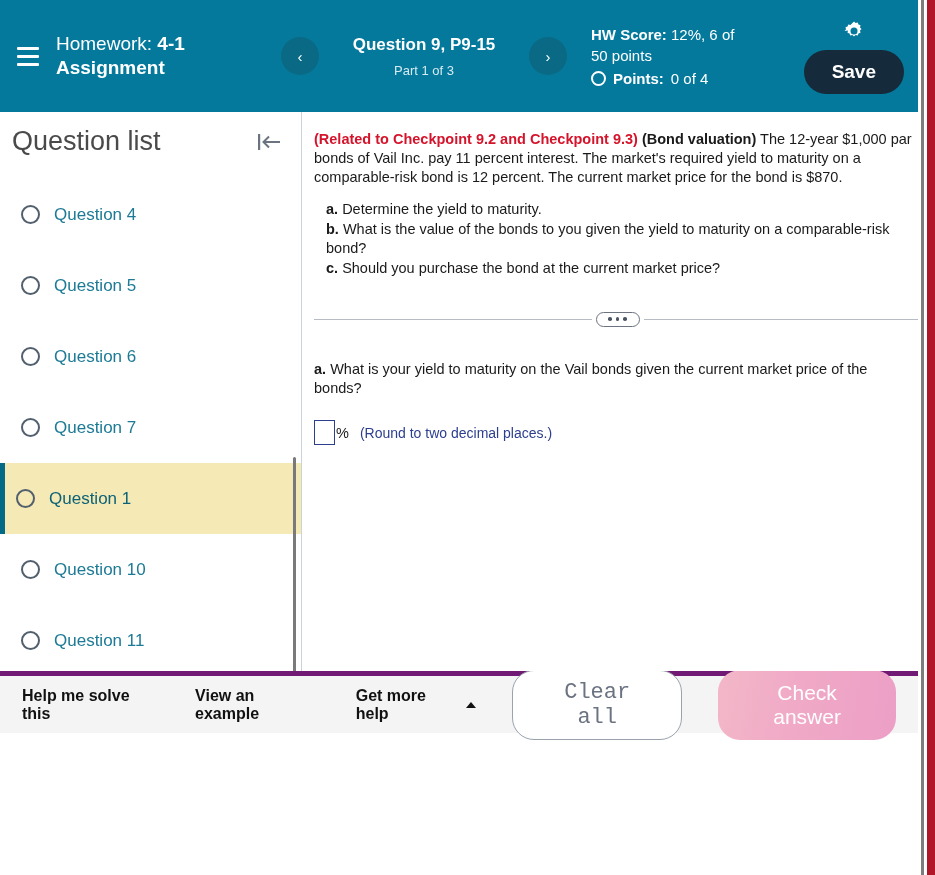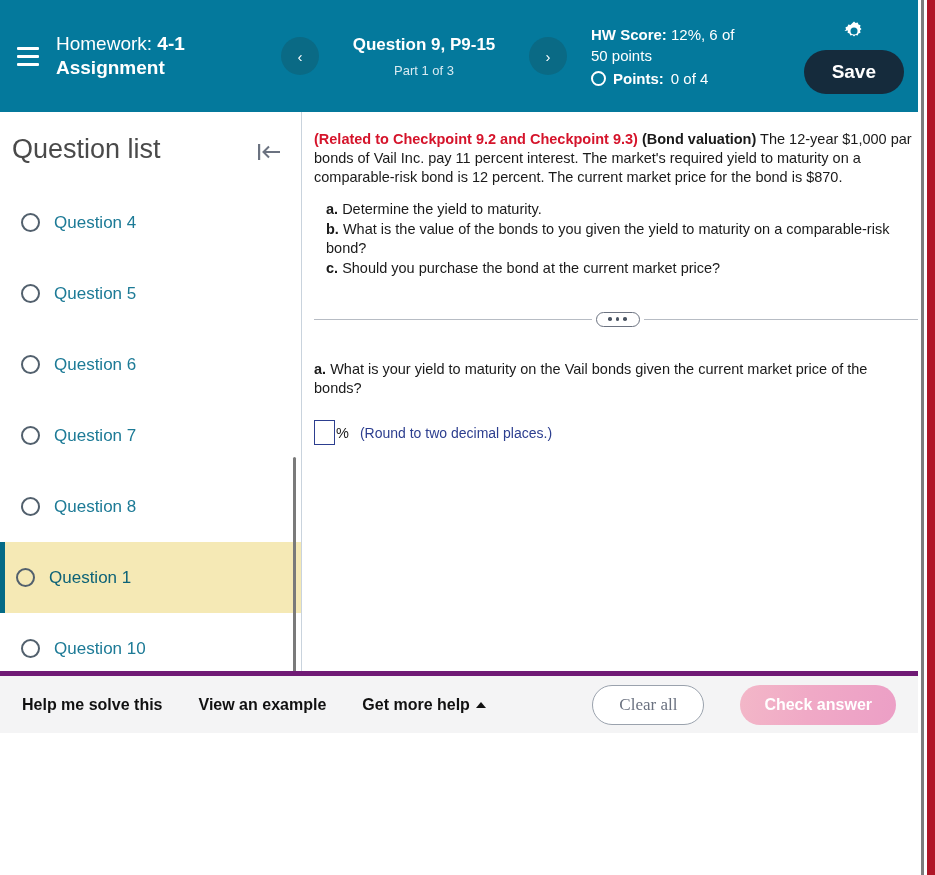--- a/index.html
+++ b/index.html
@@ -131,22 +131,22 @@
 
   
   .sidebar {
     width: 302px; flex: 0 0 302px;
     border-right: 1px solid #c9d3dd;
     background: #ffffff;
     position: relative;
     overflow: hidden;
   }
   .sb-head {
-    display: flex; align-items: flex-end;
-    padding: 22px 18px 10px 12px;
+    display: flex; align-items: center;
+    padding: 14px 18px 10px 12px;
   }
   .sb-title {
     font-size: 27px; color: #4a4a4a; font-weight: normal;
   }
   .collapse-icon {
     margin-left: auto; cursor: pointer;
     width: 28px; height: 26px;
     display: flex; align-items: center; justify-content: center;
   }
   .q-list { margin-top: 12px; }
@@ -254,30 +254,30 @@
     width: 0; height: 0;
     border-left: 5px solid transparent;
     border-right: 5px solid transparent;
     border-bottom: 6px solid #111111;
     display: inline-block;
   }
   .clear-btn {
     margin-left: auto;
     background: #ffffff; color: #6b7280;
     border: 1.5px solid #9aa2ad; border-radius: 22px;
-    padding: 9px 26px; font-size: 17px;
-    font-family: Liberation Serif, serif;
+    padding: 9px 26px; font-size: 22px;
+    font-family: Liberation Mono, monospace;
     cursor: pointer;
     text-align: center;
   }
   .check-btn {
     margin-left: 36px;
     background: linear-gradient(100deg, #f3b7c8 0%, #f0a9c6 45%, #ec9fc6 100%);
     color: #ffffff; border: none; border-radius: 22px;
-    padding: 11px 24px; font-size: 16px; font-weight: bold;
+    padding: 11px 24px; font-size: 21px; font-weight: normal;
     font-family: "Liberation Sans", sans-serif;
     cursor: default;
   }
 </style>
 </head>
 <body>
 
 <div id="app">
 
   <div class="header">
@@ -353,24 +353,20 @@
             <span class="q-label">Question 5</span>
           </div>
           <div class="q-item">
             <span class="q-radio"></span>
             <span class="q-label">Question 6</span>
           </div>
           <div class="q-item">
             <span class="q-radio"></span>
             <span class="q-label">Question 7</span>
           </div>
-          <div class="q-item">
-            <span class="q-radio"></span>
-            <span class="q-label">Question 8</span>
-          </div>
           <div class="q-item active">
             <span class="q-radio"></span>
             <span class="q-label">Question 1</span>
           </div>
           <div class="q-item">
             <span class="q-radio"></span>
             <span class="q-label">Question 10</span>
           </div>
           <div class="q-item">
             <span class="q-radio"></span>

